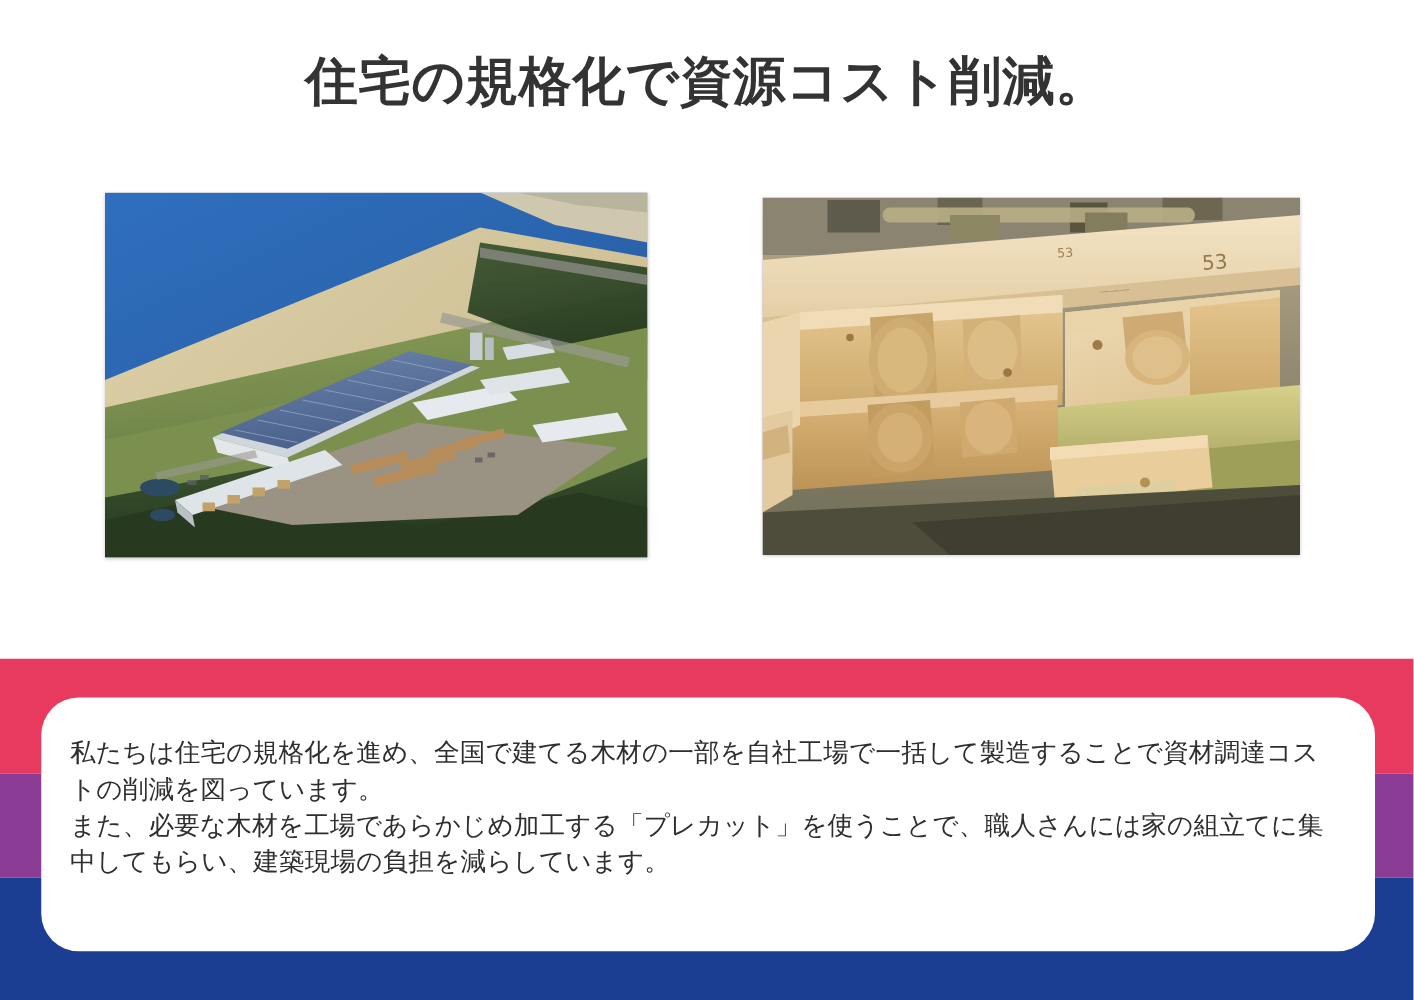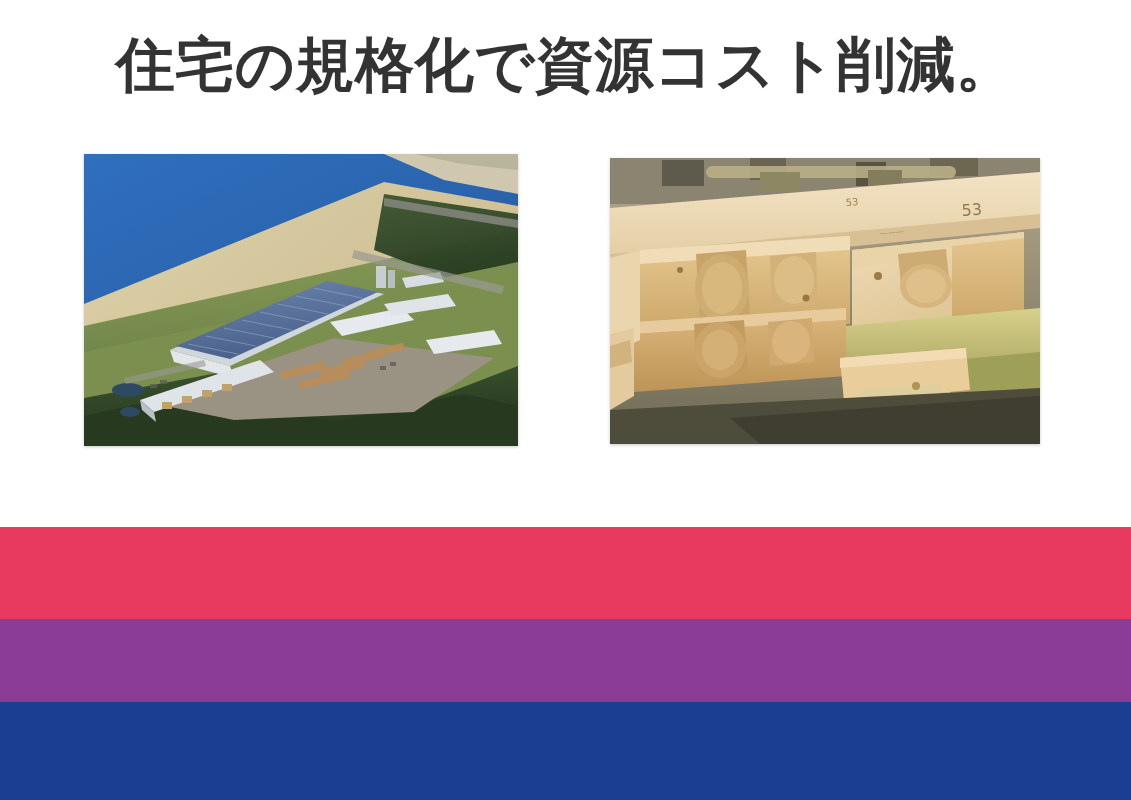--- a/index.html
+++ b/index.html
@@ -33,21 +33,21 @@
     left: 0;
     width: 1131px;
     height: 130px;
     display: flex;
     align-items: center;
     justify-content: center;
   }
 
   .slide-title {
     font-family: "DejaVu Sans", "Liberation Sans", sans-serif;
-    font-size: 59px;
+    font-size: 42px;
     font-weight: 700;
     color: #333333;
     letter-spacing: 0.5px;
     line-height: 1.1;
     white-space: nowrap;
     text-align: center;
   }
 
   
   .photo-row {
@@ -316,14 +316,18 @@
         <path d="M0,252 L430,230 L430,286 L0,286 Z" fill="#4e4c3b"></path>
         <path d="M120,260 L430,238 L430,286 L150,286 Z" fill="#3f3e30"></path>
       </svg>
     </figure>
   </div>
 
   <div class="band band-red" style="background:#E83A5E;"></div>
   <div class="band band-purple" style="background:#8B3D95;"></div>
   <div class="band band-blue" style="background:#1C3E92;"></div>
 
+  <div class="text-card">
+    <p class="body-copy">私たちは住宅の規格化を進め、全国で建てる木材の一部を自社工場で一括して製造することで資材調達コストの削減を図っています。
+また、必要な木材を工場であらかじめ加工する「プレカット」を使うことで、職人さんには家の組立てに集中してもらい、建築現場の負担を減らしています。</p>
+  </div>
 
 </div>
 
 </body></html>

